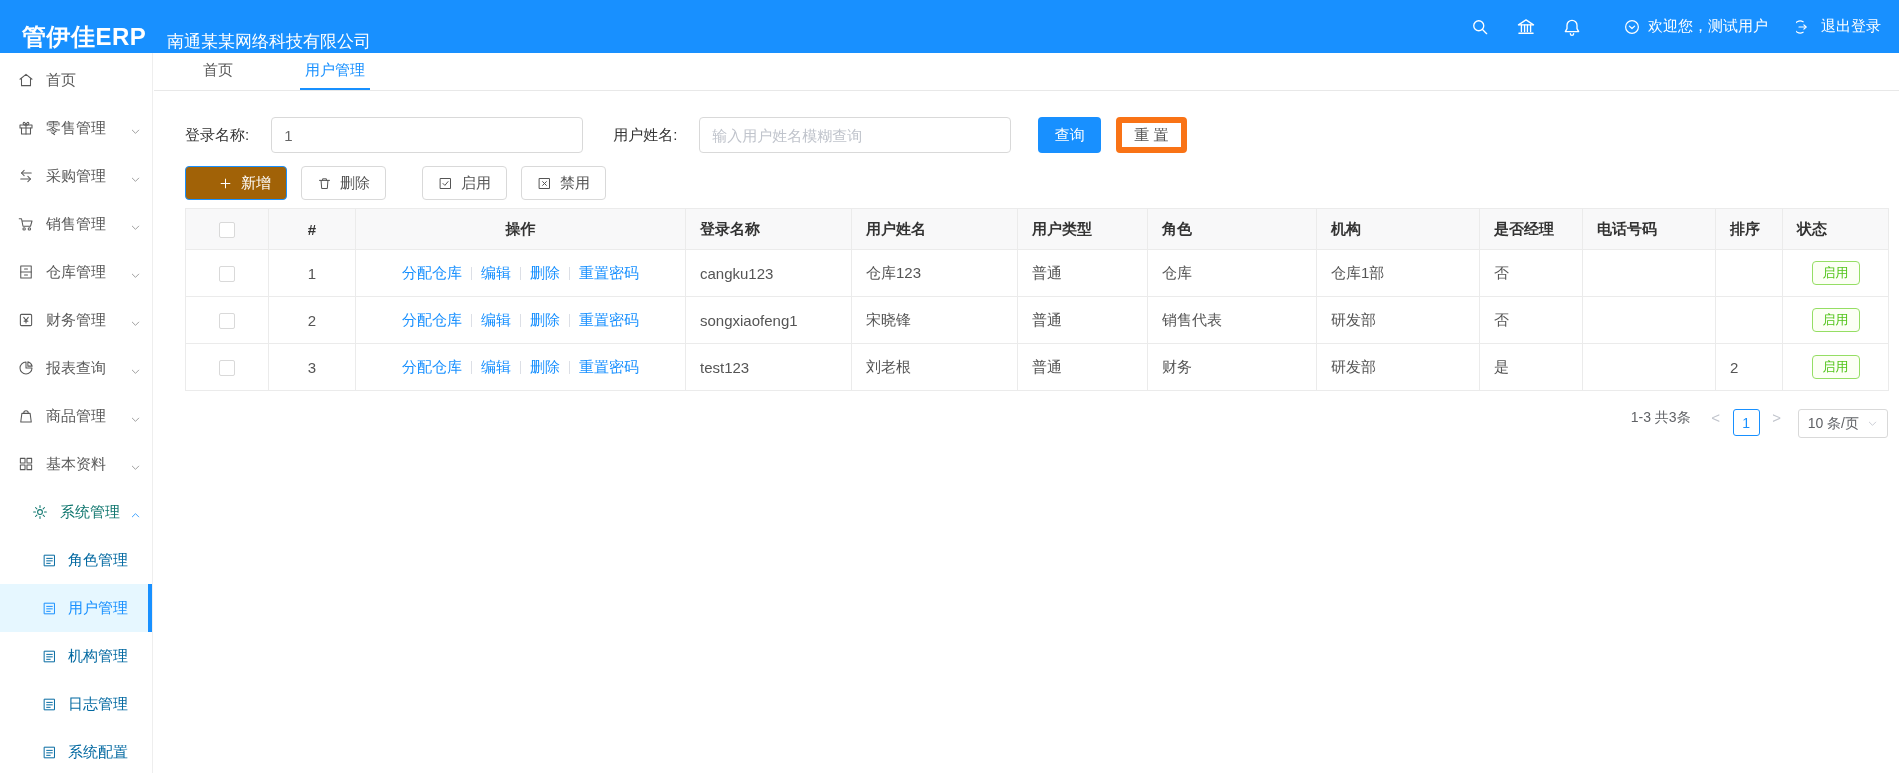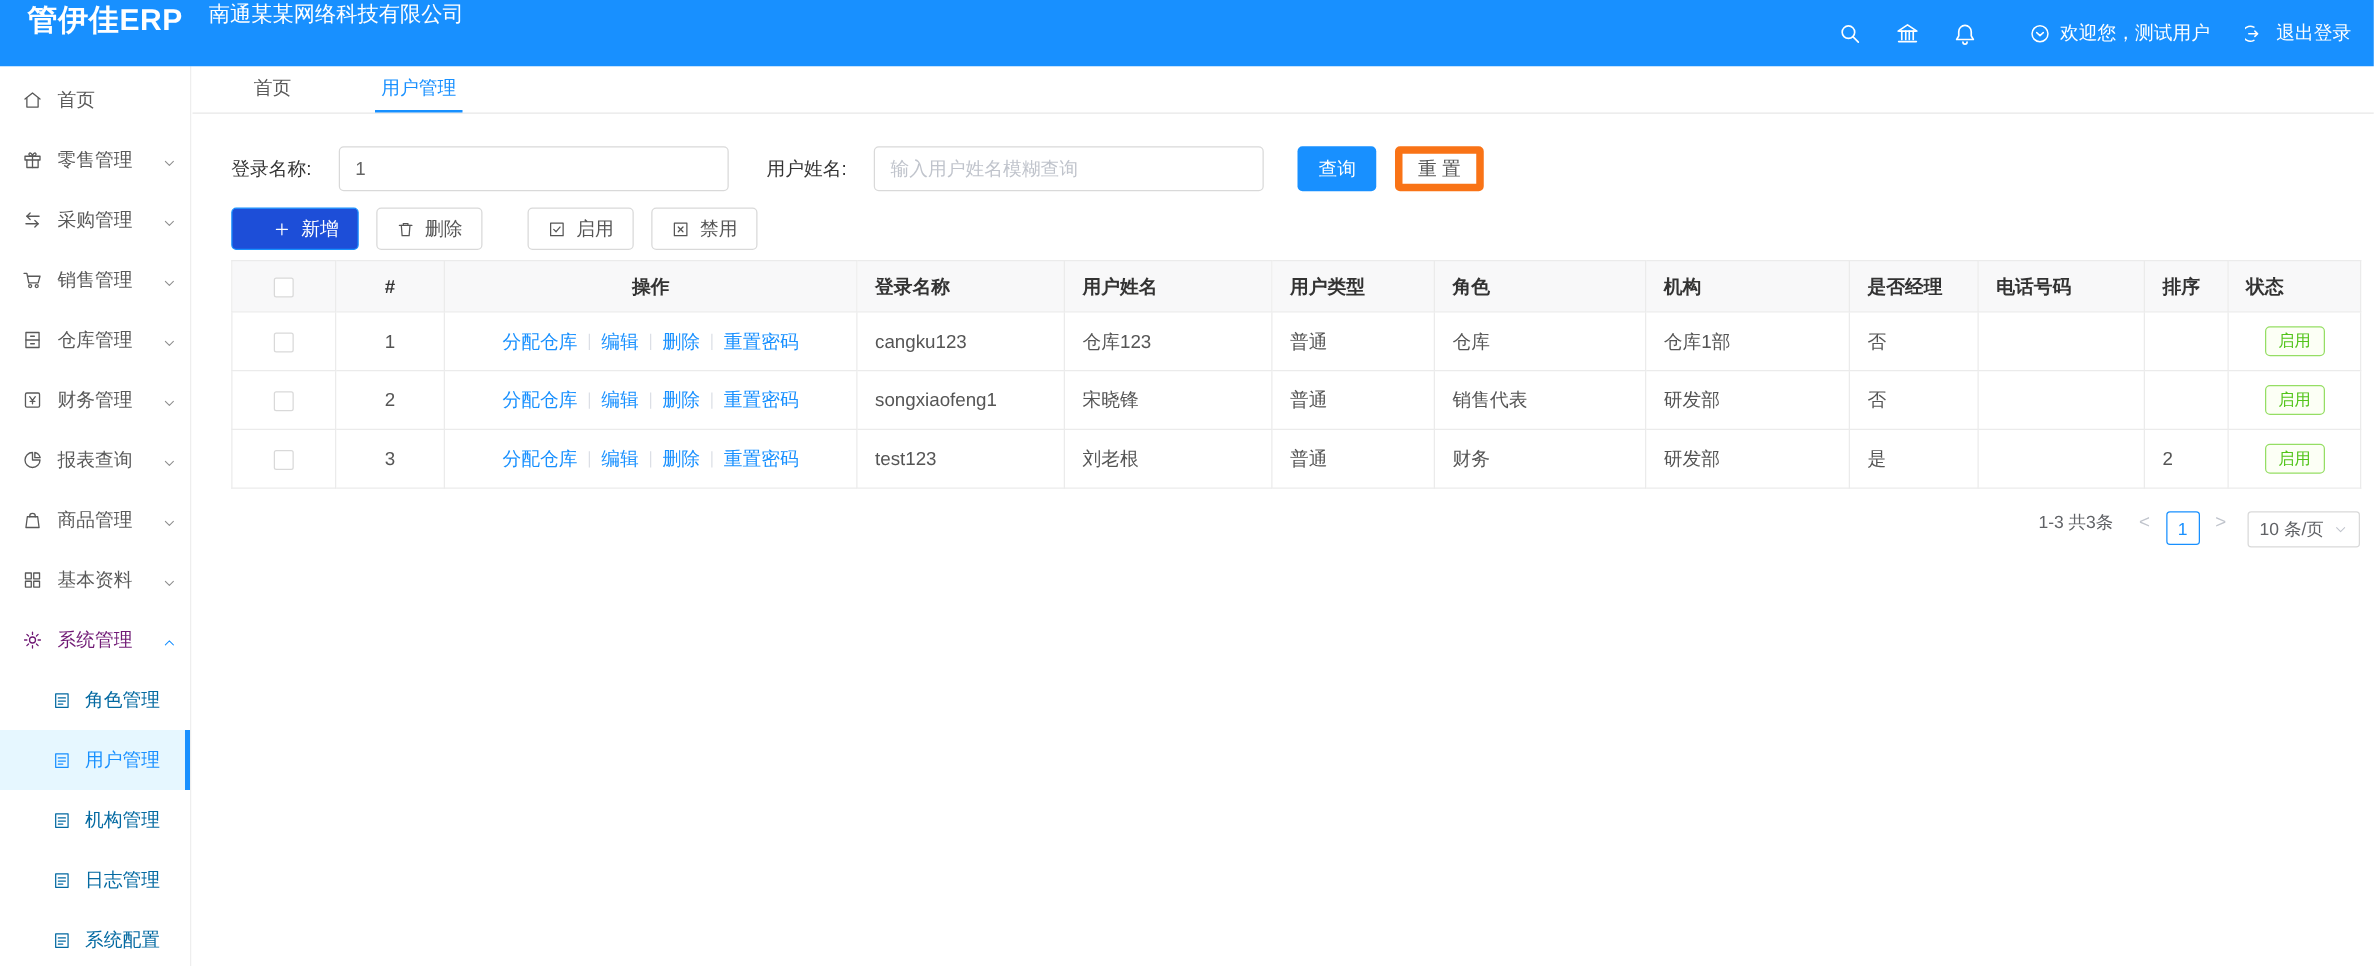--- a/index.html
+++ b/index.html
@@ -1,39 +1,39 @@
 <!DOCTYPE html>
 <html><head>
 <meta charset="utf-8">
 <style>
   * { margin:0; padding:0; box-sizing:border-box; }
   html,body { width:1899px; height:773px; overflow:hidden; background:#fff;
     font-family:"Liberation Sans","DejaVu Sans",sans-serif; font-size:15px; color:#333; }
 
   
   .header { position:absolute; top:0; left:0; width:1899px; height:53px;
-    background:#1890ff; color:#fff; display:flex; align-items:flex-start; z-index:10; }
+    background:#1890ff; color:#fff; display:flex; align-items:flex-end; z-index:10; }
   .logo { width:155px; padding-left:22px; font-size:24px; font-weight:bold; letter-spacing:.5px; white-space:nowrap; }
   .company { font-size:17px; margin-left:12px; white-space:nowrap; }
   .header-right { margin-left:auto; display:flex; align-items:center; padding-right:18px; }
   .hicon { display:flex; align-items:center; justify-content:center; width:46px; height:53px; cursor:pointer; }
   .hicon svg { width:20px; height:20px; stroke:#fff; fill:none; stroke-width:1.6; stroke-linecap:round; stroke-linejoin:round; }
   .huser, .hlogout { display:flex; align-items:center; gap:7px; margin-left:28px; font-size:15px; cursor:pointer; white-space:nowrap; }
   .huser svg, .hlogout svg { width:18px; height:18px; stroke:#fff; fill:none; stroke-width:1.6; stroke-linecap:round; stroke-linejoin:round; }
 
   
   .sidebar { position:absolute; top:53px; left:0; width:153px; height:720px;
     background:#fff; border-right:1px solid #eeeeee; padding-top:3px; }
   .menu-item { position:relative; height:48px; display:flex; align-items:center;
     padding-left:17px; color:#595959; cursor:pointer; white-space:nowrap; }
   .menu-item .mi-icon { width:18px; height:18px; margin-right:11px; flex:none; }
   .menu-item .mi-icon svg { width:18px; height:18px; stroke:currentColor; fill:none; stroke-width:1.4; stroke-linecap:round; stroke-linejoin:round; }
   .menu-item .chev { position:absolute; right:11px; top:50%; margin-top:-5px; }
   .menu-item .chev svg { width:11px; height:11px; stroke:#8c8c8c; fill:none; stroke-width:1.8; stroke-linecap:round; stroke-linejoin:round; }
-  .menu-item.expanded { color:#701a75; }
+  .menu-item.expanded { color:#0f766e;margin-left:14px; }
   .menu-item.expanded .chev svg { stroke:#1890ff; }
   .submenu-item { position:relative; height:48px; display:flex; align-items:center;
     padding-left:41px; color:#0369a1; cursor:pointer; white-space:nowrap; }
   .submenu-item .mi-icon { width:17px; height:17px; margin-right:10px; flex:none; }
   .submenu-item .mi-icon svg { width:17px; height:17px; stroke:currentColor; fill:none; stroke-width:1.4; stroke-linecap:round; stroke-linejoin:round; }
   .submenu-item.active { background:#e6f7ff; color:#1890ff; border-right:4px solid #1890ff; }
 
   
   .main { position:absolute; top:53px; left:154px; width:1745px; height:720px; background:#fff; }
   .tabbar { height:38px; border-bottom:1px solid #e8e8e8; display:flex; align-items:stretch;
@@ -58,21 +58,21 @@
   .btn-plain { margin-left:15px; height:36px; padding:0 12px; background:#fff; color:#555;
     border:6px solid #f97316; border-radius:4px; font-size:15px; cursor:pointer; white-space:nowrap;
     font-family:"Liberation Sans","DejaVu Sans",sans-serif; }
 
   
   .toolbar { margin-top:13px; display:flex; align-items:center; gap:14px; }
   .tb-btn { height:34px; display:inline-flex; align-items:center; gap:8px; padding:0 15px;
     border-radius:4px; font-size:15px; cursor:pointer; border:1px solid #d9d9d9; background:#fff; color:#555;
     font-family:"Liberation Sans","DejaVu Sans",sans-serif; white-space:nowrap; }
   .tb-btn svg { width:15px; height:15px; stroke:currentColor; fill:none; stroke-width:1.6; stroke-linecap:round; stroke-linejoin:round; }
-  .tb-btn.blue { background:#1d4ed8; border-color:#1890ff; color:#fff;padding-left:32px; }
+  .tb-btn.blue { background:#a16207; border-color:#1890ff; color:#fff;padding-left:32px; }
   .tb-gap { width:8px; }
 
   
   .grid { margin-top:8px; border-collapse:collapse; table-layout:fixed; width:1703px; }
   .grid th, .grid td { border:1px solid #ebebeb; font-size:15px; font-weight:normal;
     overflow:hidden; white-space:nowrap; }
   .grid th { height:41px; background:#f8f8f9; color:#333; font-weight:600; text-align:left; padding:0 14px; }
   .grid td { height:47px; color:#555; padding:0 14px; }
   .grid th.c, .grid td.c { text-align:center; padding:0; }
   .cb { width:16px; height:16px; border:1px solid #d9d9d9; border-radius:2px; background:#fff;

